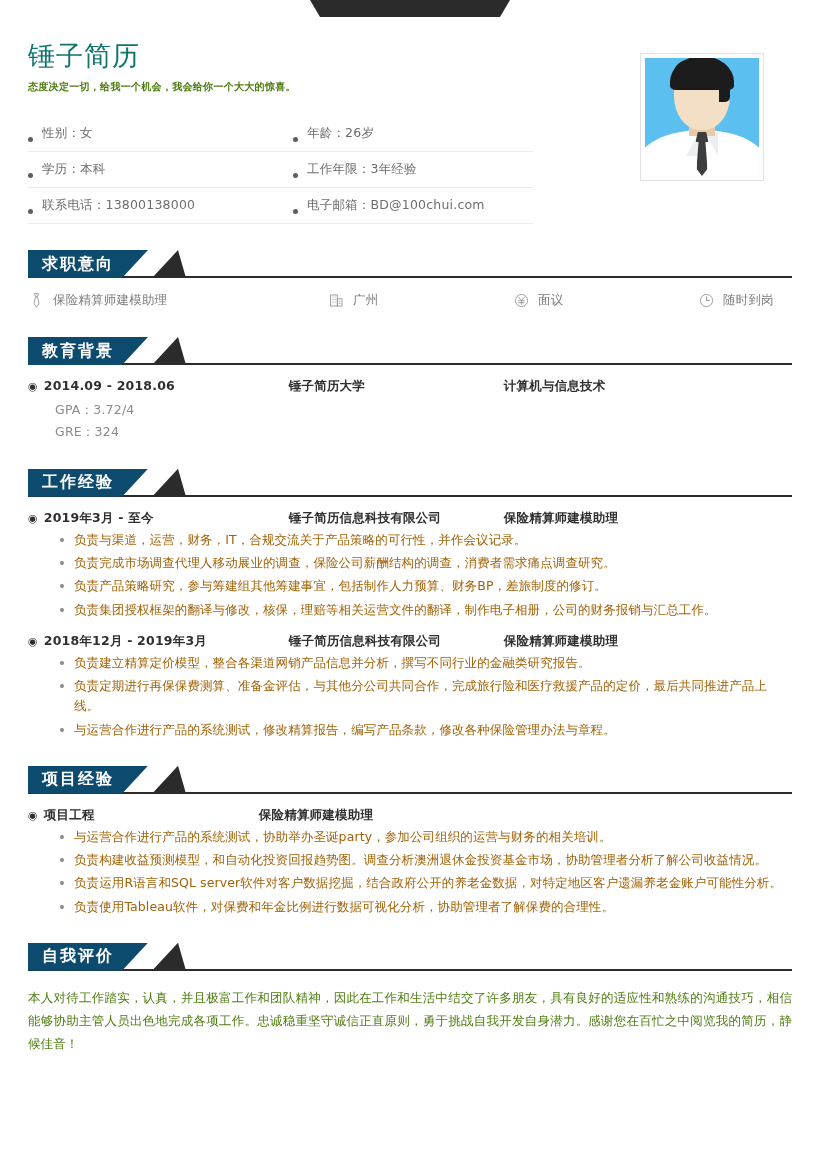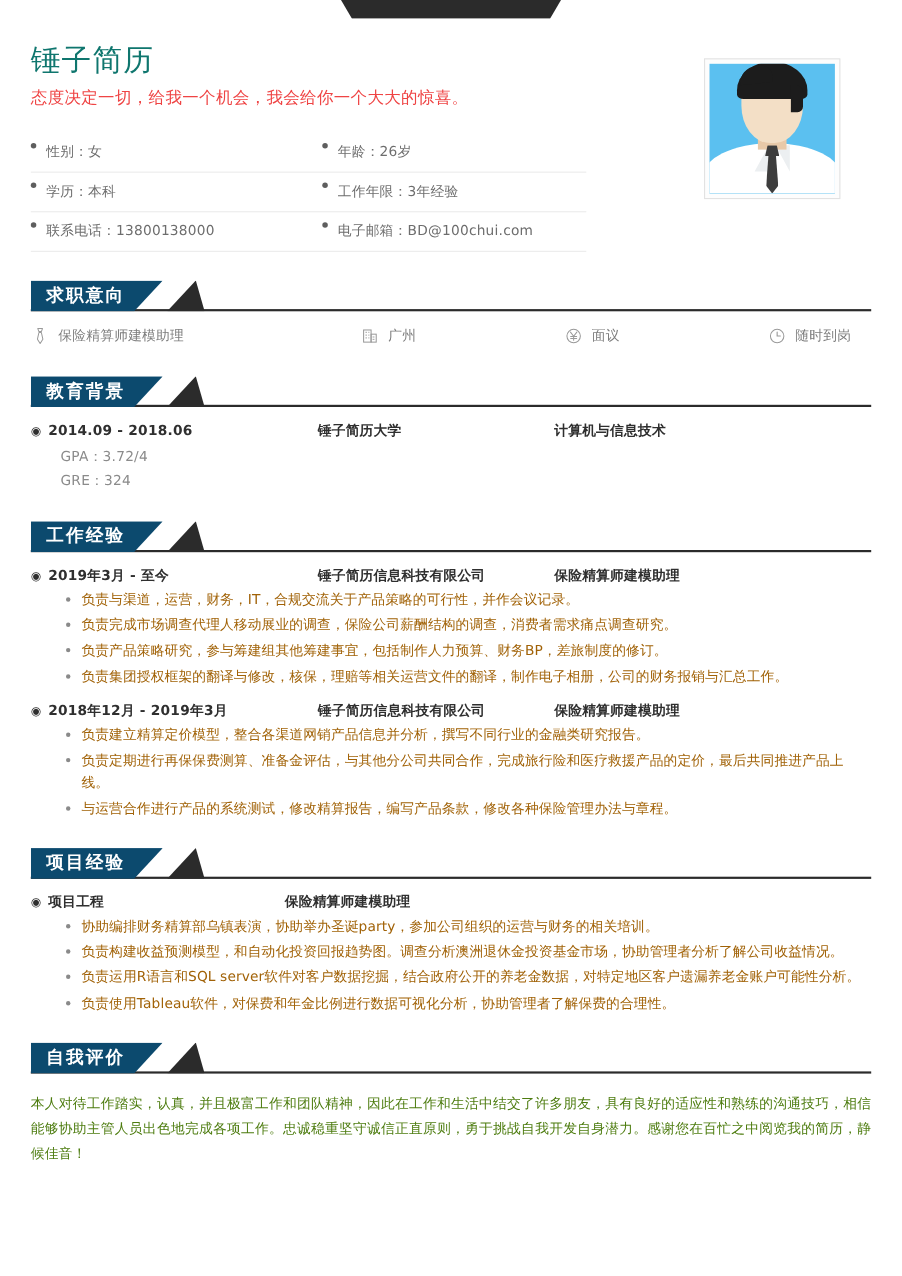--- a/index.html
+++ b/index.html
@@ -28,40 +28,41 @@
   .header { position: relative; padding-top: 40px; }
   .name {
     font-size: 27px;
     font-weight: 400;
     color: #0f766e;
     letter-spacing: 1px;
     line-height: 1.15;
   }
   .tagline {
     margin-top: 9px;
-    font-size: 15px;
-    color: #ef4444;
+    font-size: 10px;
+    color: #4d7c0f;
     letter-spacing: .3px;
+    font-weight: bold;
   }
 
   
   .contact {
     margin-top: 22px;
     width: 505px;
   }
   .contact-row {
     display: flex;
     border-bottom: 1px solid #ebebeb;
     height: 36px;
     align-items: center;
   }
   .contact-row:last-child { border-bottom: 1px solid #ebebeb; }
   .contact-cell {
     display: flex;
-    align-items: flex-start;
+    align-items: flex-end;
     font-size: 12.5px;
     color: #6d6d6d;
     letter-spacing: .2px;
   }
   .contact-cell.c1 { width: 265px; }
   .contact-cell.c2 { width: 240px; }
   .dot {
     width: 5px; height: 5px;
     border-radius: 50%;
     background: #5e5e5e;
@@ -460,21 +461,21 @@
       <div class="sec-ribbon">项目经验</div>
       <div class="sec-tail" style="left:124px"></div>
     </div>
     <div class="entry">
       <div class="entry-head">
         <span class="marker">◉</span>
         <span class="e-org">项目工程</span>
         <span class="e-role">保险精算师建模助理</span>
       </div>
       <div class="bullets">
-        <div class="bullet">协助编排财务精算部乌镇表演，协助举办圣诞party，参加公司组织的运营与财务的相关培训。</div>
+        <div class="bullet">与运营合作进行产品的系统测试，协助举办圣诞party，参加公司组织的运营与财务的相关培训。</div>
         <div class="bullet">负责构建收益预测模型，和自动化投资回报趋势图。调查分析澳洲退休金投资基金市场，协助管理者分析了解公司收益情况。</div>
         <div class="bullet">负责运用R语言和SQL   server软件对客户数据挖掘，结合政府公开的养老金数据，对特定地区客户遗漏养老金账户可能性分析。</div>
         <div class="bullet">负责使用Tableau软件，对保费和年金比例进行数据可视化分析，协助管理者了解保费的合理性。</div>
       </div>
     </div>
   </div>
 
   <div class="section">
     <div class="sec-head">
       <div class="sec-rule"></div>

